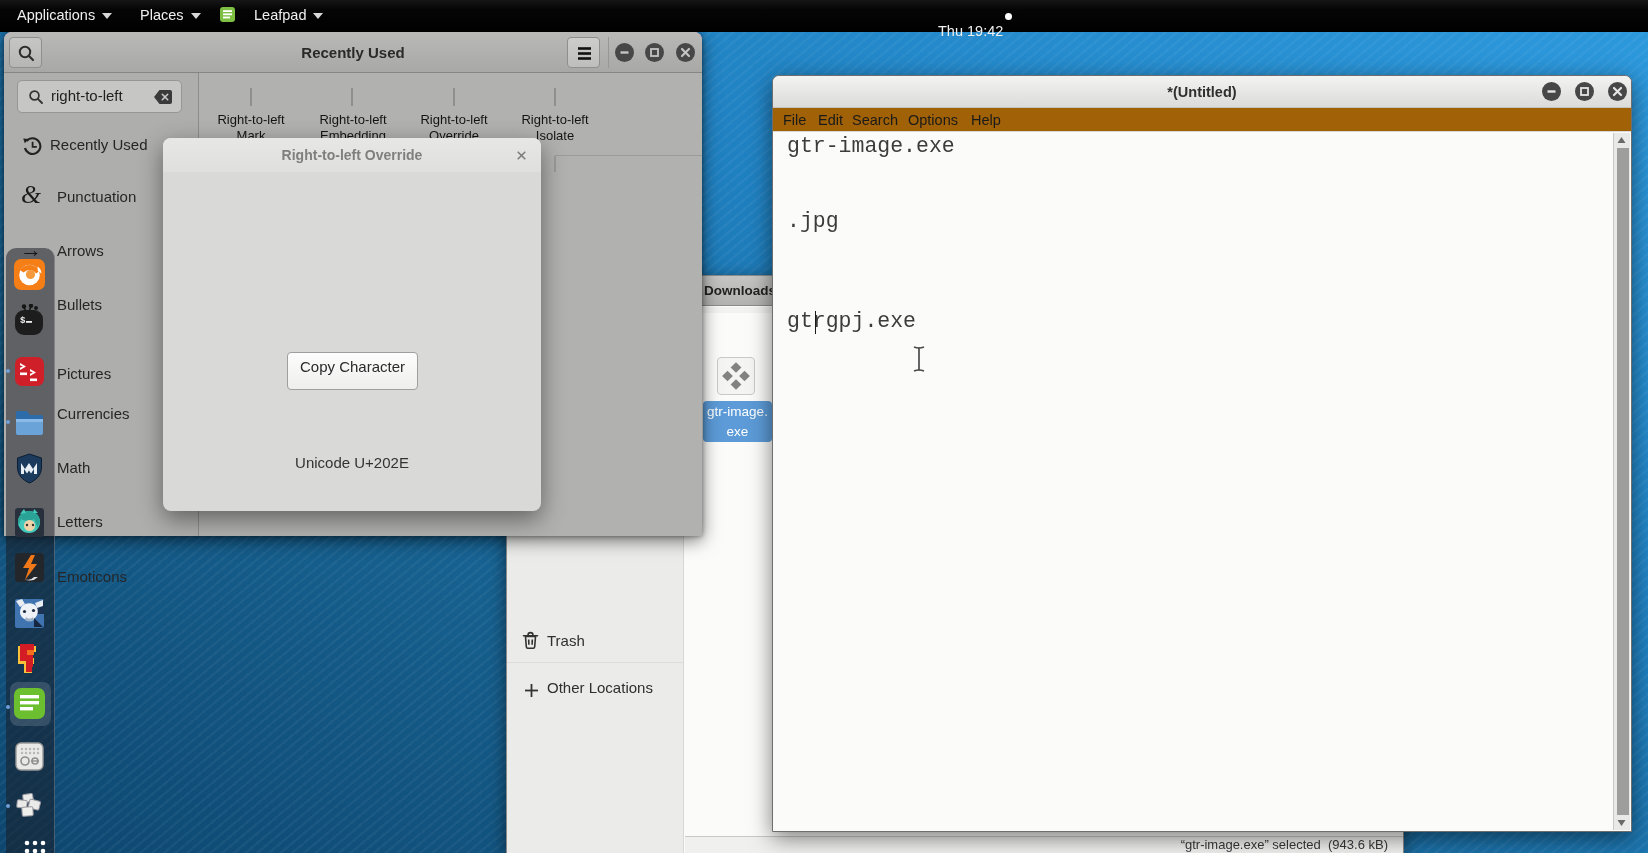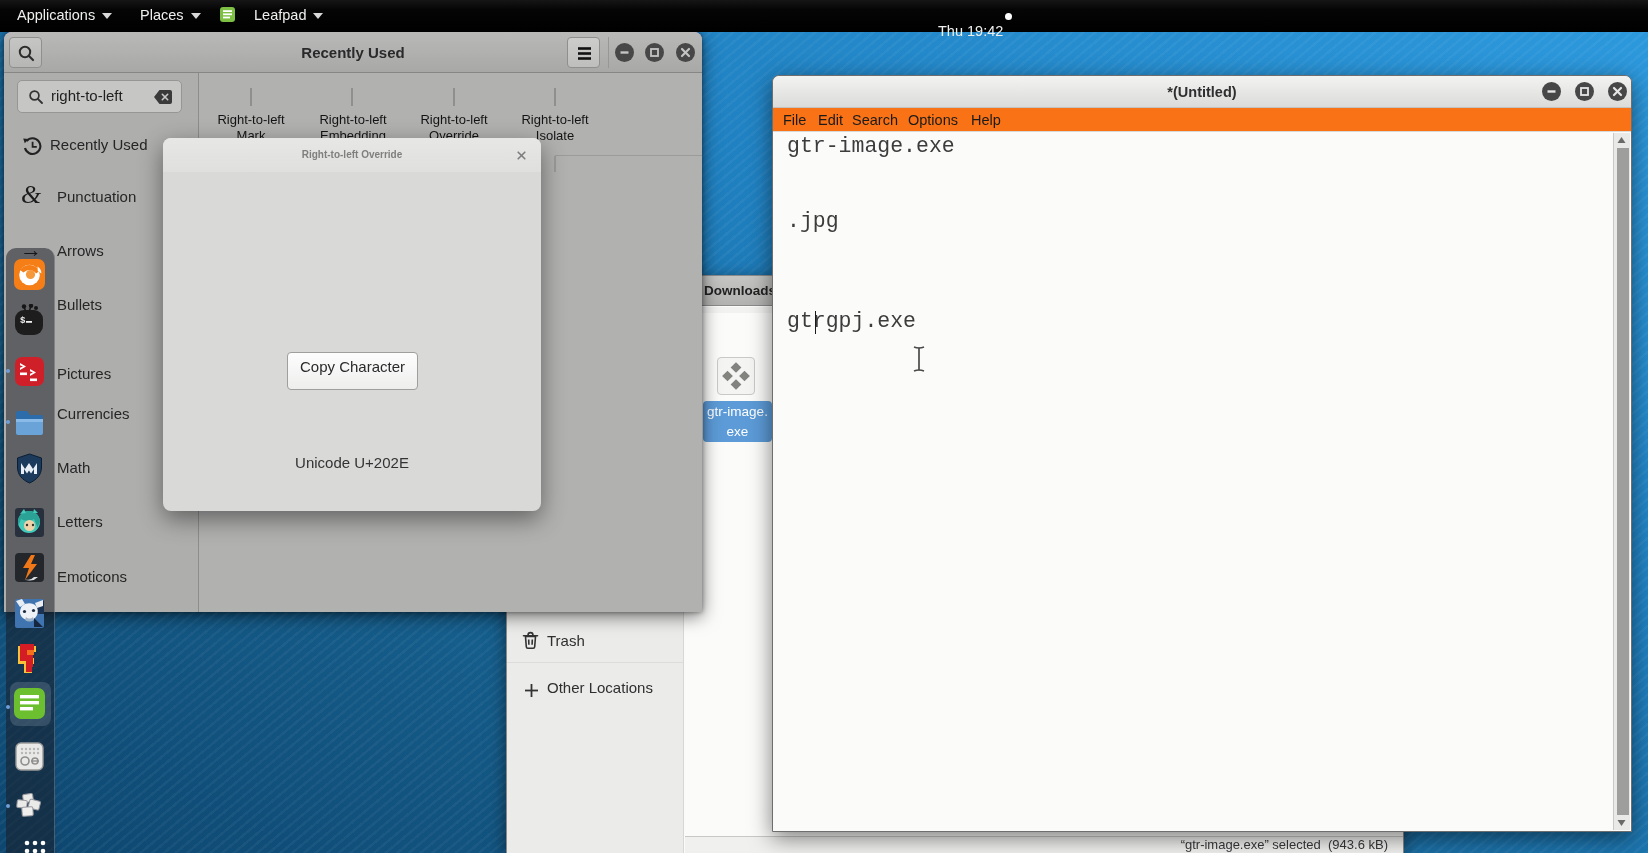--- a/index.html
+++ b/index.html
@@ -11,58 +11,58 @@
   }
   
   #panel { position:absolute; left:0; top:0; width:1648px; height:32px;
     background:linear-gradient(#161616, #050505 30%, #000); color:#eef0ee; z-index:60; }
   #panel .it { position:absolute; top:0; height:32px; line-height:31px; font-size:14.5px; }
   .tri { display:inline-block; width:0; height:0; border-left:5px solid transparent; border-right:5px solid transparent; border-top:6px solid #d8d8d8; vertical-align:middle; margin-left:7px; }
   
   .circbtn { position:absolute; width:19px; height:19px; border-radius:50%; background:#474747; }
   .circbtn svg { position:absolute; left:0; top:0; }
   
-  #chars { position:absolute; left:4px; top:32px; width:698px; height:580px; background:#f9a8d4;
+  #chars { position:absolute; left:4px; top:32px; width:698px; height:504px; background:#f9a8d4;
      border-radius:8px 8px 0 0; box-shadow:0 4px 18px rgba(0,0,0,0.55), 0 0 5px rgba(0,0,0,0.4); z-index:10; }
   #chars .titlebar { position:absolute; left:0; top:0; width:100%; height:41px;
      background:linear-gradient(#b9b9b8, #a8a8a7); border-bottom:1px solid #868685; border-radius:8px 8px 0 0; }
   #chars .title { position:absolute; left:0; right:0; top:0; height:41px; line-height:41px; text-align:center; font-weight:bold; font-size:15px; color:#2a2a2a; }
   .sqbtn { position:absolute; top:5px; width:33px; height:31px; border:1px solid #8f8f8e; border-radius:4px;
      background:linear-gradient(#cdcdcc,#bebebd); }
   #chars .sidebar { position:absolute; left:0; top:41px; width:195px; bottom:0; background:#aeaead; border-right:1px solid #8d8d8c; }
   #chars .grid { position:absolute; left:195px; top:41px; right:0; bottom:0; background:#b1b1b0; }
   .entry { position:absolute; left:13px; top:7px; width:165px; height:33px; background:#c6c6c5; border:1px solid #969695; border-radius:5px; }
   .srow { position:absolute; left:0; width:100%; height:20px; font-size:15px; color:#262626; }
   .srow .lbl { position:absolute; left:53px; top:0; }
   .srow .ic { position:absolute; left:18px; top:0; width:22px; height:20px; }
   .glabel { position:absolute; width:110px; text-align:center; font-size:13px; color:#141414; line-height:16px; }
   .vtick { position:absolute; width:2px; background:#8f8f8e; }
   
   #dialog { position:absolute; left:163px; top:138px; width:378px; height:373px; border-radius:8px;
      background:#d9d9d8; box-shadow:0 8px 24px rgba(0,0,0,0.45); z-index:20; }
   #dialog .hd { position:absolute; left:0; top:0; width:100%; height:34px; border-radius:8px 8px 0 0;
      background:linear-gradient(#e7e7e6,#dfdfde); }
-  #dialog .hd .t { position:absolute; width:100%; text-align:center; top:0; height:34px; line-height:34px; font-weight:bold; font-size:10px; color:#7f7f7e; }
+  #dialog .hd .t { position:absolute; width:100%; text-align:center; top:0; height:34px; line-height:34px; font-weight:bold; font-size:14px; color:#7f7f7e; }
   #copybtn { position:absolute; left:124px; top:214px; width:131px; height:38px; border:1px solid #9f9f9e; border-radius:4px;
      background:linear-gradient(#fdfdfd,#eeeeed); text-align:center; line-height:28px; font-size:15px; color:#2b2b2b; }
   
   #files { position:absolute; left:506px; top:275px; width:898px; height:578px; background:#fbfbfa;
      box-shadow:0 4px 16px rgba(0,0,0,0.5); z-index:5; border:1px solid #8a8a8a; border-bottom:none; }
   #files .titlebar { position:absolute; left:0; top:0; width:100%; height:30px;
      background:linear-gradient(#c5c5c4,#b2b2b1); border-bottom:1px solid #8a8a8a; }
   #files .sidebar { position:absolute; left:0; top:31px; width:177px; bottom:0; background:#ebebea; border-right:1px solid #d7d7d6; }
   #files .statusbar { position:absolute; left:178px; right:0; bottom:0; height:17px; background:#f0f0ef; border-top:1px solid #c8c8c7;
      font-size:13px; color:#38383a; text-align:right; padding-right:15px; line-height:16px; }
   
   #leaf { position:absolute; left:772px; top:75px; width:860px; height:757px; border:1px solid #6e6e6e; border-radius:7px 7px 0 0;
      background:#fbfbfa; box-shadow:0 6px 22px rgba(0,0,0,0.5); z-index:30; }
   #leaf .titlebar { position:absolute; left:0; top:0; width:100%; height:32px; border-radius:7px 7px 0 0;
      background:linear-gradient(#f3f3f2,#dbdbda); border-bottom:1px solid #c2c2c1; }
   #leaf .title { position:absolute; width:100%; text-align:center; height:32px; line-height:32px; font-weight:bold; font-size:14.5px; color:#2f2f2f; }
-  #leaf .menubar { position:absolute; left:0; top:32px; width:100%; height:24px; background:#f97316; border-bottom:1px solid #d8d8d7;
+  #leaf .menubar { position:absolute; left:0; top:32px; width:100%; height:24px; background:#a16207; border-bottom:1px solid #d8d8d7;
      font-size:14.5px; color:#1a1a1a; }
   #leaf .menubar span { position:absolute; top:0; line-height:24px; }
   #leaf .text { position:absolute; left:1px; top:57px; right:18px; bottom:1px; background:#fbfbfa;
      font-family:"Liberation Mono", monospace; font-size:21.5px; color:#3c3c3c; line-height:25px; white-space:pre; padding-left:4px; padding-top:1px;margin-left:9px; }
   #leaf .vsb { position:absolute; right:1px; top:57px; width:17px; bottom:1px; background:#e9e9e8; border-left:1px solid #c9c9c8; }
   #leaf .thumb { position:absolute; left:3px; right:1px; top:15px; bottom:15px; background:#9e9e9d; }
   
   #dock { position:absolute; left:6px; top:248px; width:49px; bottom:0; background:rgba(24,27,35,0.52);
      border-radius:10px 10px 0 0; z-index:50; border-right:1px solid rgba(255,255,255,0.22); }
   .dicon { position:absolute; left:8px; width:31px; height:31px; }

